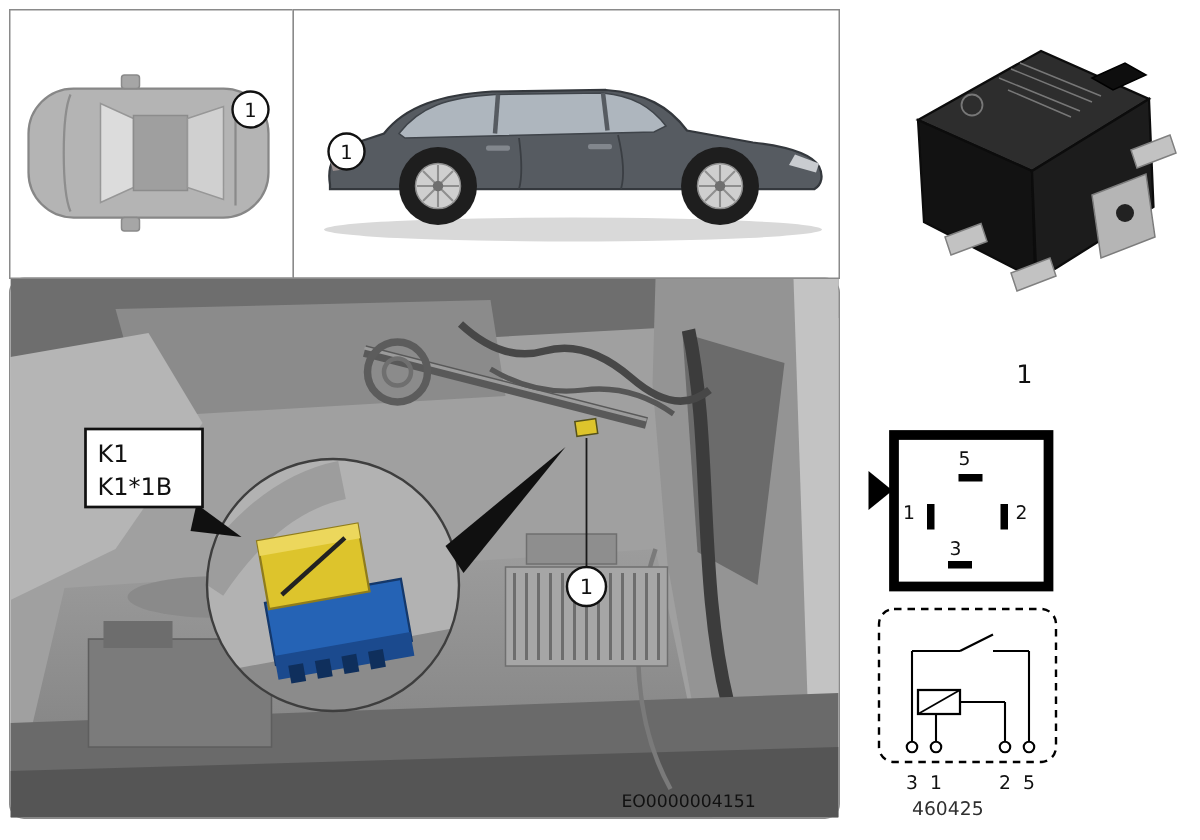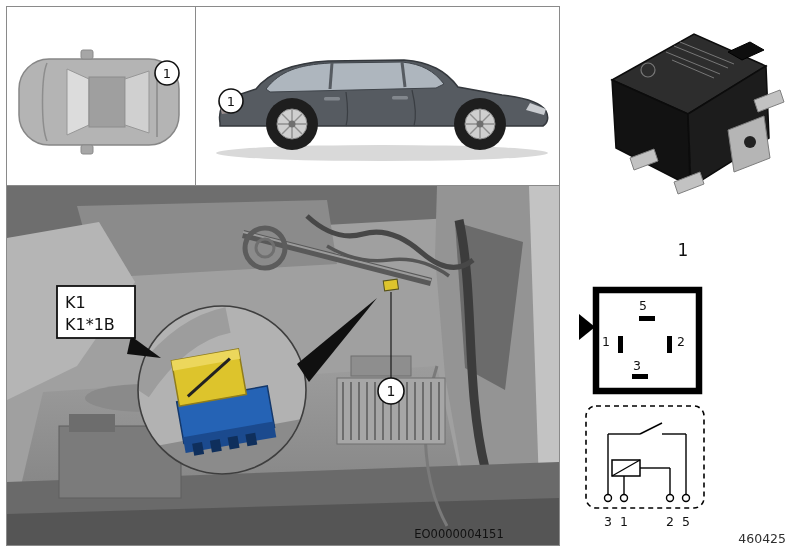--- a/index.html
+++ b/index.html
@@ -2,28 +2,28 @@
 <html><head>
 <meta charset="utf-8">
 <style>
   html,body{margin:0;padding:0;background:#fff;}
   .stage{position:relative;width:800px;height:560px;background:#fff;overflow:hidden;
          font-family:"DejaVu Sans", sans-serif;}
   .cell{position:absolute;border:1px solid #8a8a8a;background:#fff;box-sizing:border-box;}
   .cell svg{display:block;width:100%;height:100%;}
   #cell-topview{left:6px;top:6px;width:190px;height:180px;}
   #cell-sideview{left:195px;top:6px;width:365px;height:180px;}
-  #cell-trunk{left:6px;top:185px;width:554px;height:361px;}
+  #cell-trunk{left:6px;top:185px;width:554px;height:361px;border-radius:10px;}
   .right-block{position:absolute;}
   #relay-photo{left:578px;top:12px;width:210px;height:215px;}
   #relay-item-label{left:578px;top:240px;width:210px;text-align:center;
                     font-size:17px;color:#111;}
   #pin-diagram{left:576px;top:284px;width:132px;height:116px;}
   #schematic{left:576px;top:400px;width:140px;height:134px;}
-  #doc-number{left:640px;top:531px;width:146px;text-align:right;font-size:12.5px;color:#2f2f2f;}
+  #doc-number{left:608px;top:531px;width:146px;text-align:left;font-size:12.5px;color:#2f2f2f;}
   svg text{font-family:"DejaVu Sans", sans-serif;fill:#111;}
 </style>
 </head>
 <body>
 
 <div class="stage">
 
   <div class="cell" id="cell-topview">
     <svg viewBox="0 0 188 178">
       <g>

